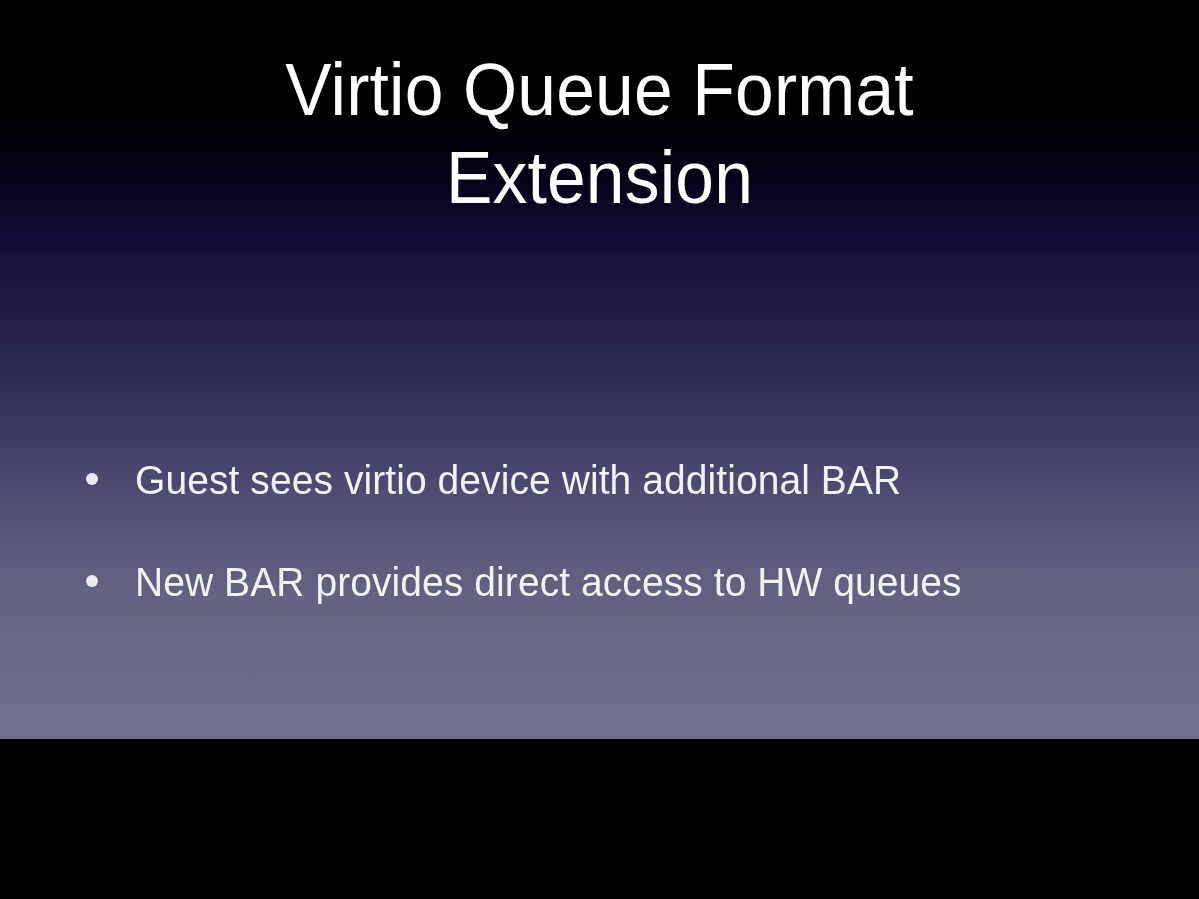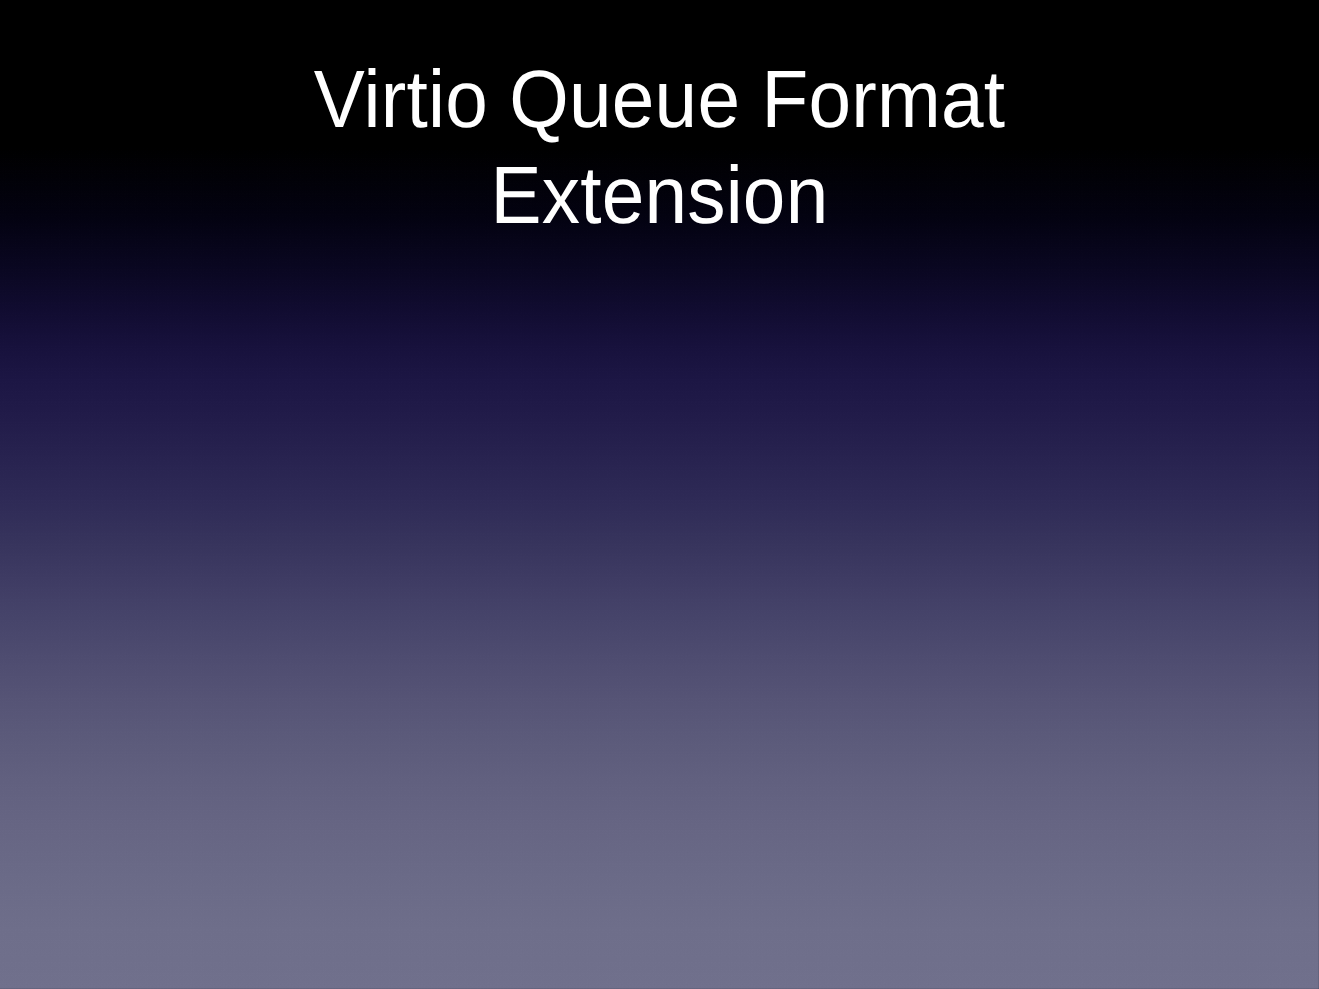--- a/index.html
+++ b/index.html
@@ -5,21 +5,21 @@
 <style>
   html, body {
     margin: 0;
     padding: 0;
     background: #000;
   }
 
   #slide {
     position: relative;
     width: 1199px;
-    height: 899px;
+    height: 739px;
     overflow: hidden;
     font-family: "Liberation Sans", "DejaVu Sans", sans-serif;
     background-color: #000000;
     
     background-image: linear-gradient(
       to bottom,
       #000000   0.0%,
       #000000   15.0%,
       #030211   22.0%,
       #0a0722   27.5%,
@@ -120,14 +120,27 @@
 
 <div id="slide">
 
   <div id="grain"></div>
 
   <div id="title-block">
     <span class="title-line">Virtio Queue Format</span>
     <span class="title-line">Extension</span>
   </div>
 
+  <div id="bullet-block">
+
+    <div class="bullet-item">
+      <span class="bullet-marker"></span>
+      <span class="bullet-text">Guest sees virtio device with additional BAR</span>
+    </div>
+
+    <div class="bullet-item">
+      <span class="bullet-marker"></span>
+      <span class="bullet-text">New BAR provides direct access to HW queues</span>
+    </div>
+
+  </div>
 
 </div>
 
 </body></html>

